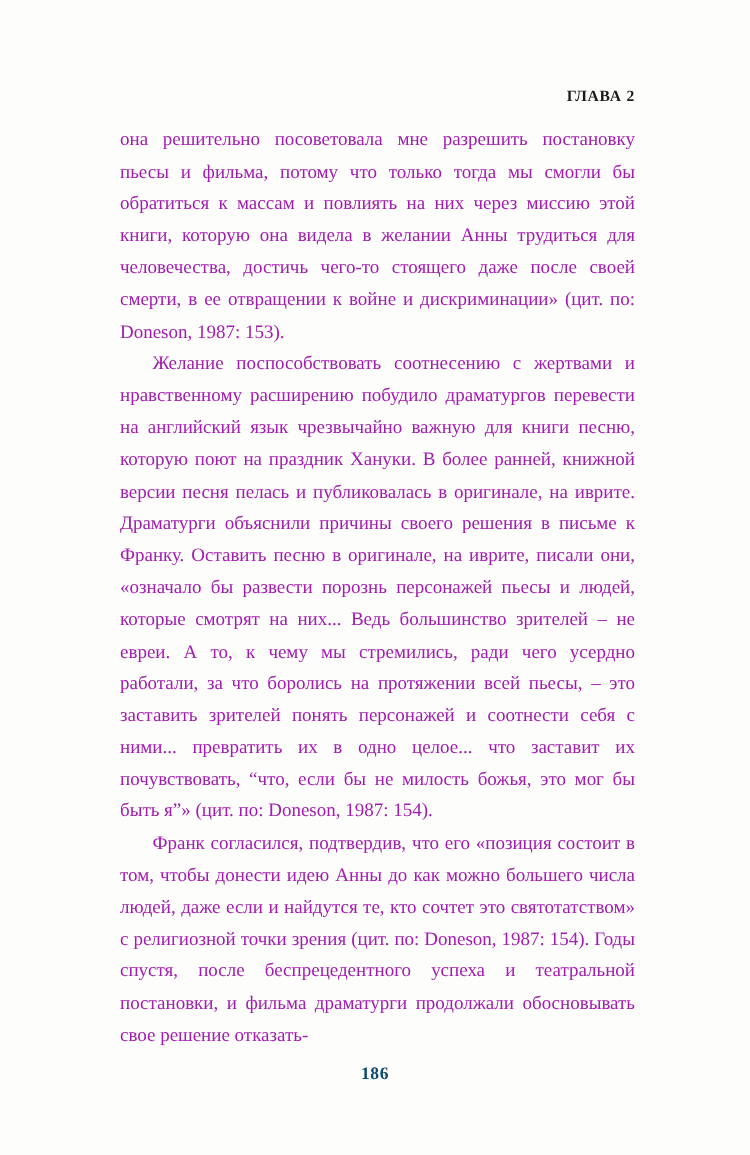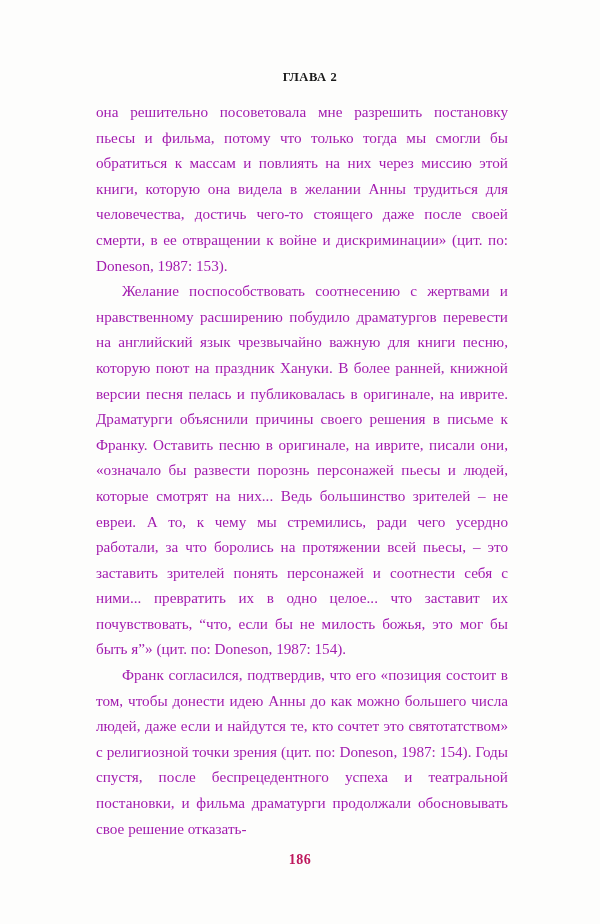--- a/index.html
+++ b/index.html
@@ -25,21 +25,21 @@
   .page-inner {
     position: absolute;
     left: 96px;
     top: 70px;
     width: 412px;
   }
   .running-head {
     font-size: 12.5px;
     font-weight: bold;
     letter-spacing: 0.6px;
-    text-align: center;
+    text-align: right;
     margin: 0 0 14px 16px;
     color: #1a1a1a;
     font-family: "Liberation Serif", serif;
   }
   .body-text p {
     margin: 0;
     font-size: 15.2px;
     line-height: 25.6px;
     text-align: justify;
     text-justify: inter-word;
@@ -51,21 +51,21 @@
   }
   .folio {
     position: absolute;
     left: 0;
     right: 0;
     top: 852px;
     text-align: center;
     font-size: 14px;
     font-weight: bold;
     letter-spacing: 0.5px;
-    color: #be185d;
+    color: #0c4a6e;
   }
 </style>
 </head>
 <body>
 
 <div class="page">
   <div class="page-inner">
     <div class="running-head">ГЛАВА 2</div>
     <div class="body-text">
       <p>она решительно посоветовала мне разрешить постановку пьесы и фильма, потому что только тогда мы смогли бы обратиться к массам и повлиять на них через миссию этой книги, которую она видела в желании Анны трудиться для человечества, достичь чего-то стоящего даже после своей смерти, в ее отвращении к войне и дискриминации» (цит. по: Doneson, 1987: 153).</p>

